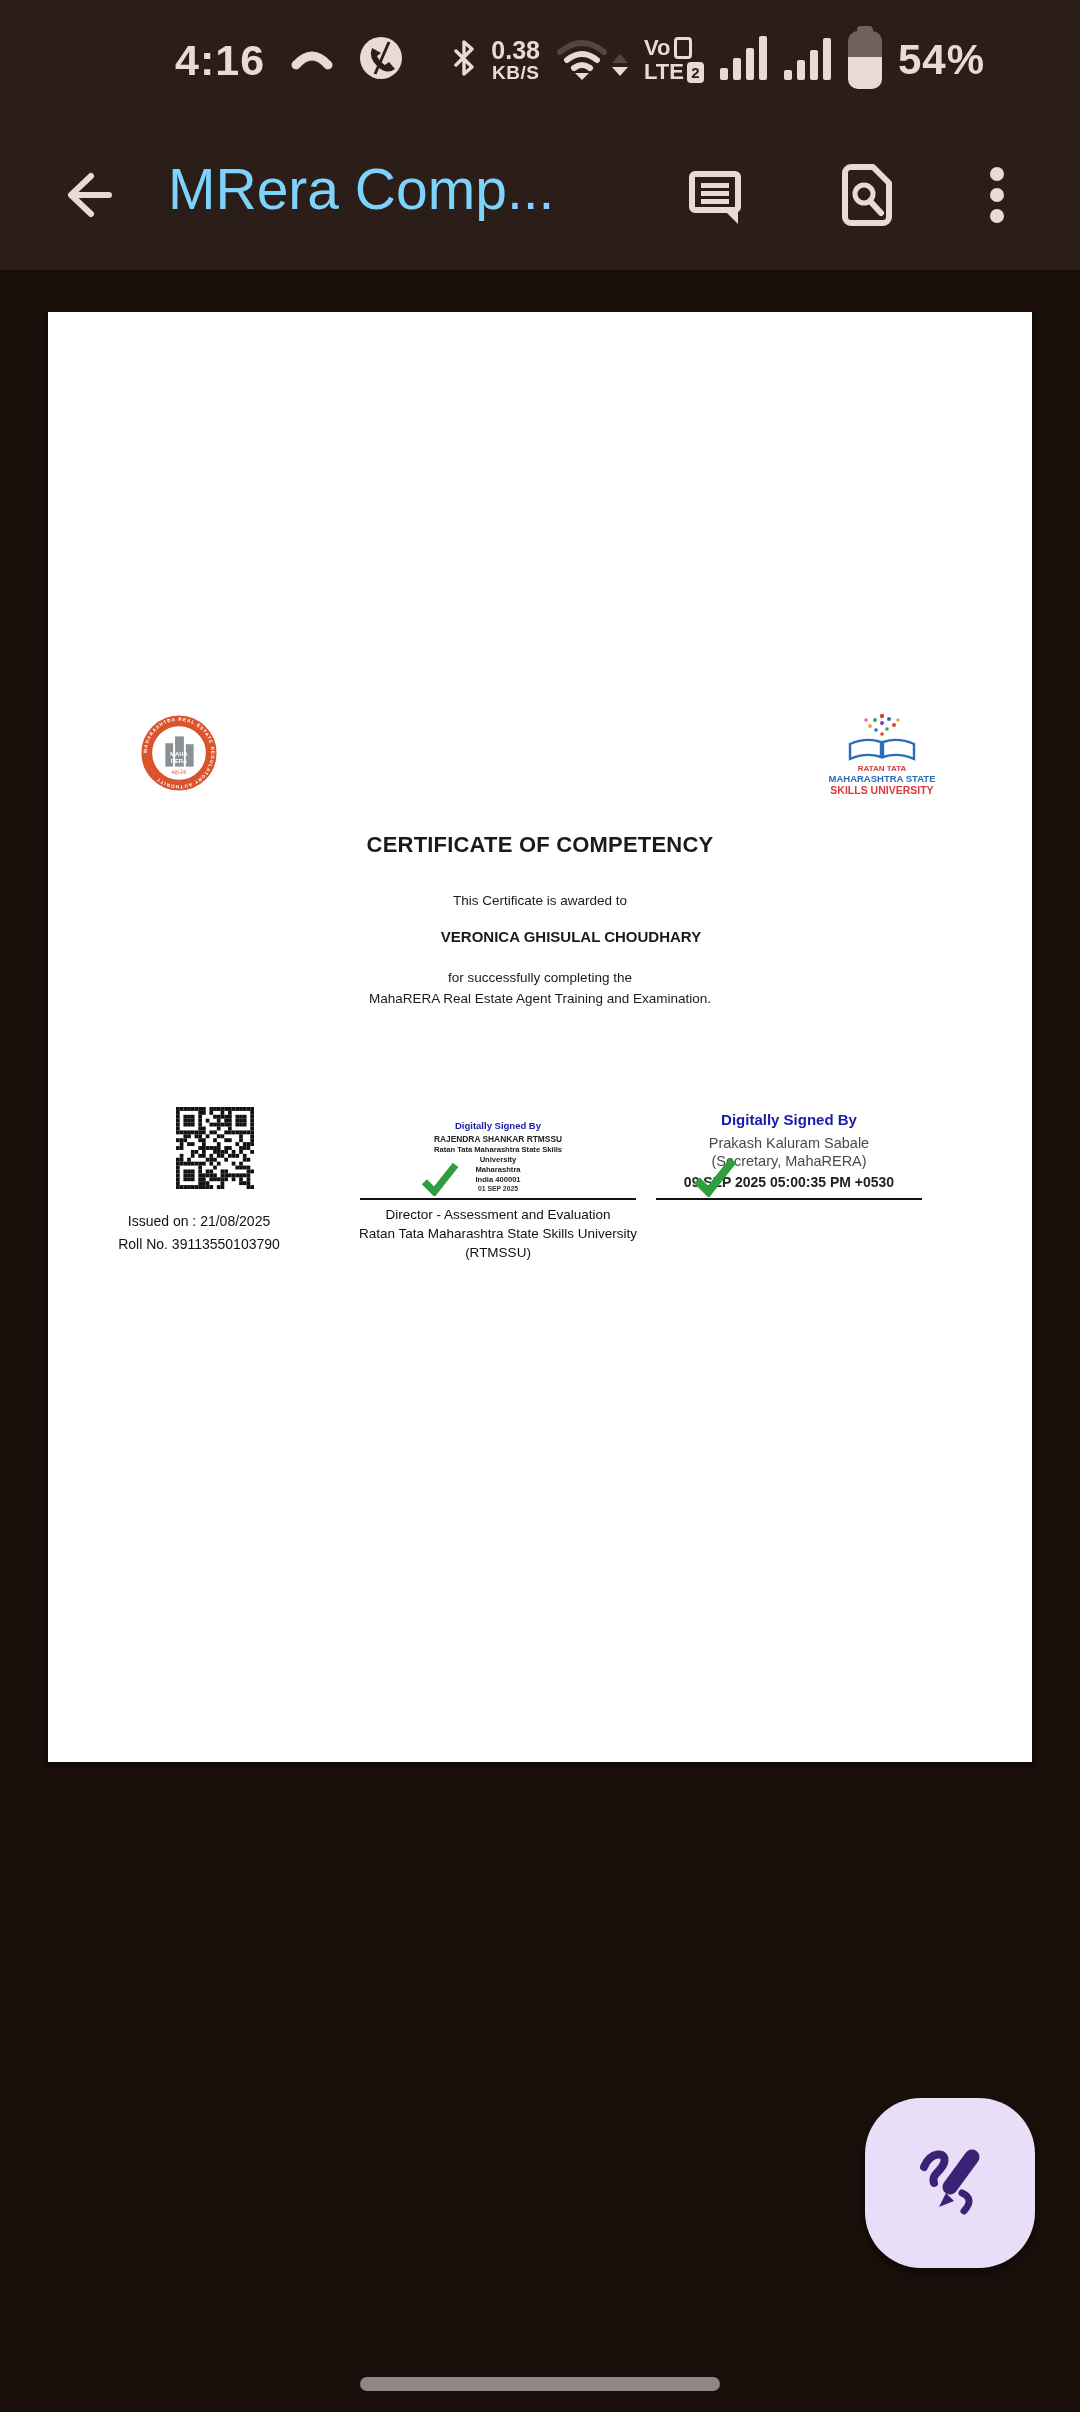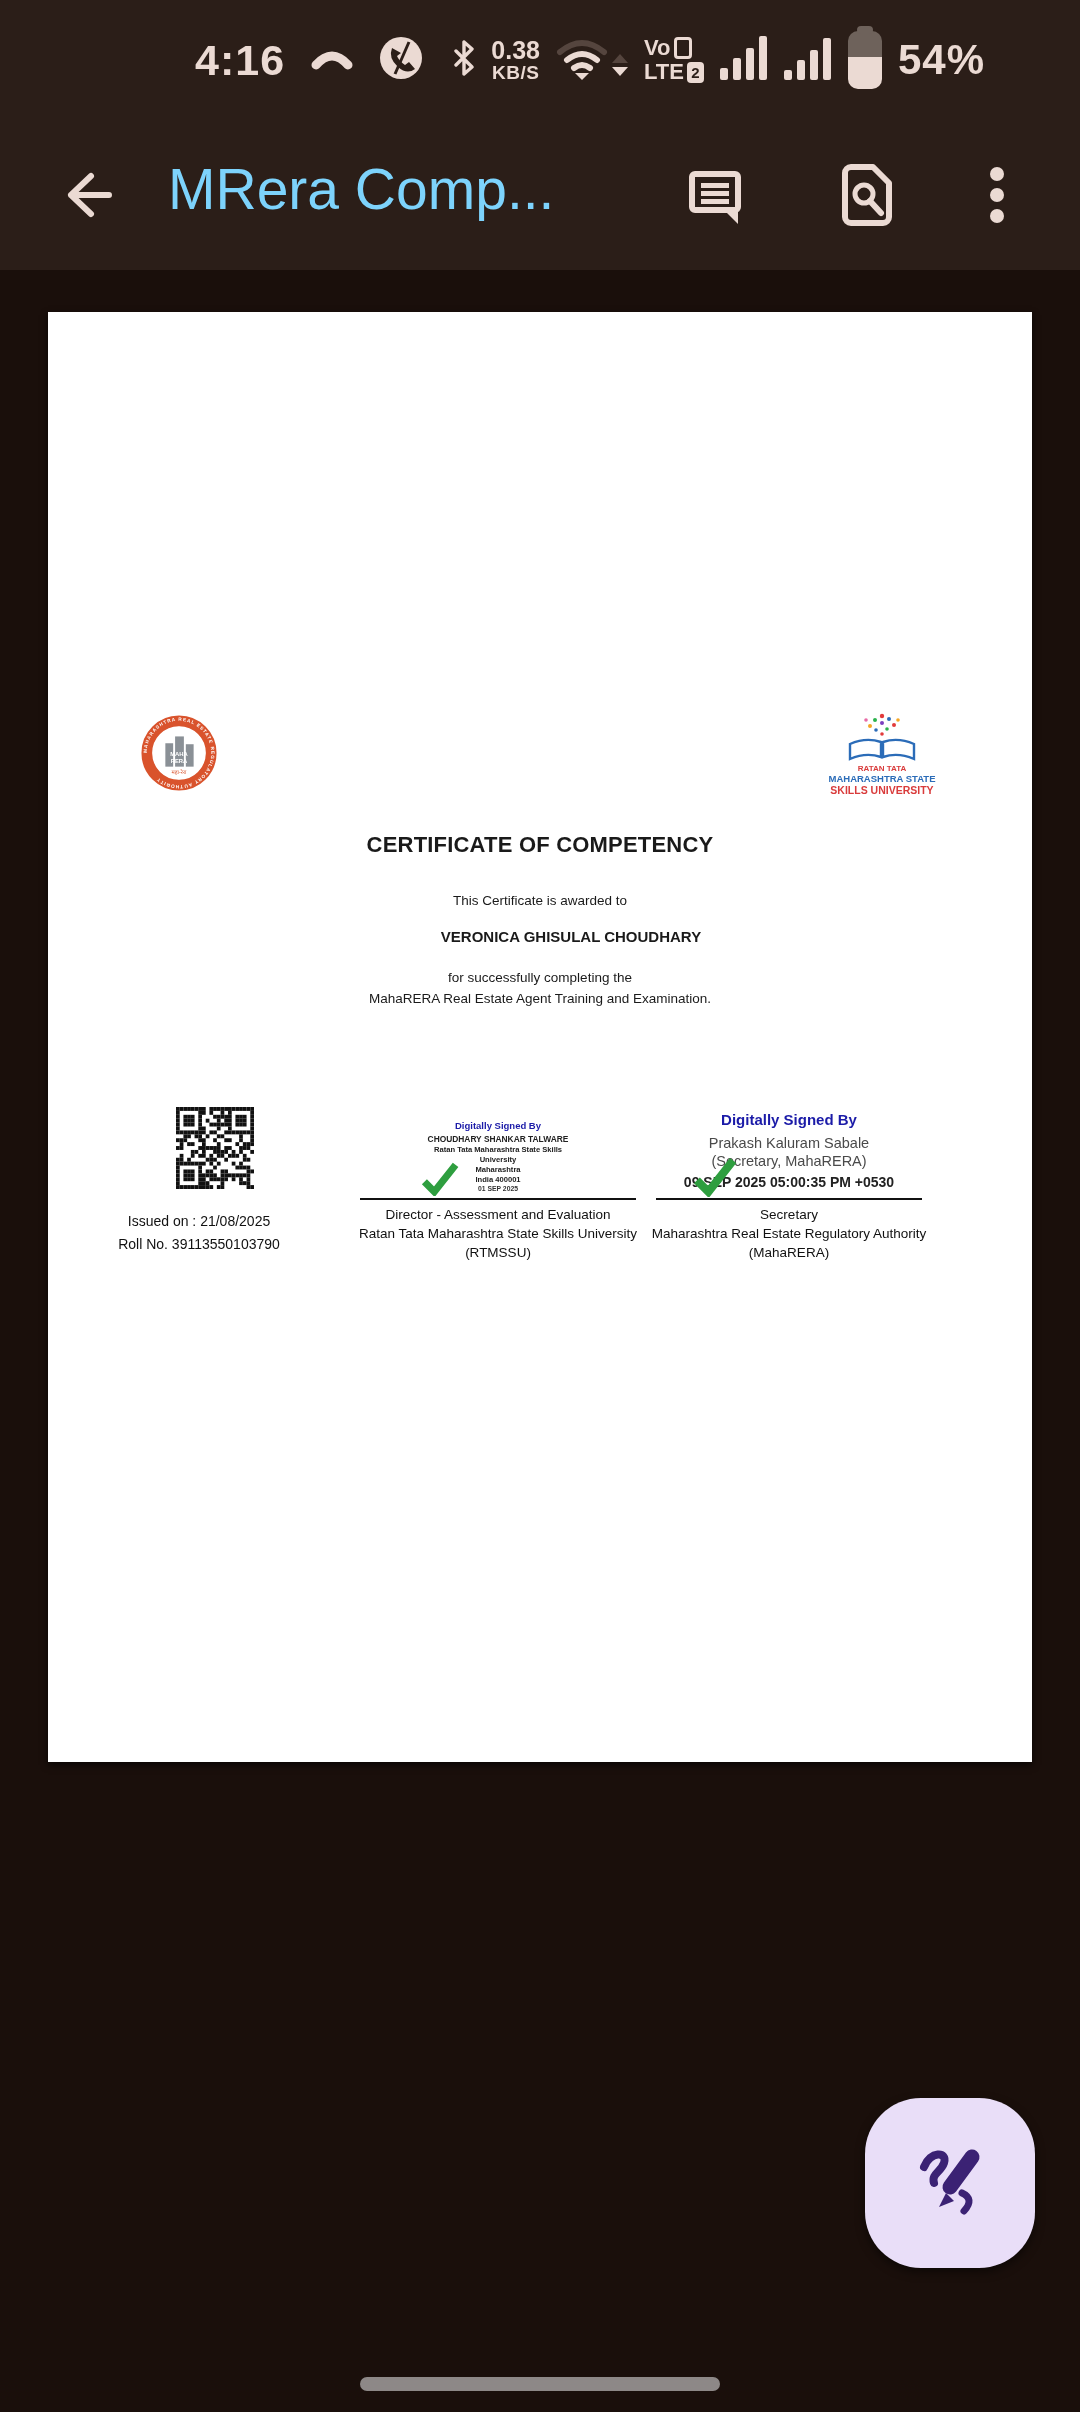--- a/index.html
+++ b/index.html
@@ -3,21 +3,21 @@
 <meta charset="utf-8">
 <style>
   html,body{margin:0;padding:0;background:#000;}
   body{font-family:"Liberation Sans","DejaVu Sans",sans-serif;}
   .screen{position:relative;width:1080px;height:2412px;background:#1A0F0B;overflow:hidden;}
 
   
   .status-bar{position:absolute;left:0;top:0;width:1080px;height:120px;background:#2B1E18;color:#EBDAD3;}
   .sb-left{position:absolute;left:175px;top:0;height:120px;display:flex;align-items:center;gap:24px;}
   .sb-right{position:absolute;right:95px;top:0;height:120px;display:flex;align-items:center;gap:16px;}
-  .sb-time{font-size:43px;font-weight:bold;letter-spacing:1px;margin-left:20px;}
+  .sb-time{font-size:43px;font-weight:bold;letter-spacing:1px;}
   .sb-stack{display:flex;flex-direction:column;align-items:center;line-height:1;}
   .sb-stack .v1{font-size:25px;font-weight:bold;}
   .sb-stack .v2{font-size:19px;font-weight:bold;letter-spacing:.5px;}
   .volte{display:flex;flex-direction:column;line-height:1;gap:2px;}
   .volte .row{display:flex;align-items:center;gap:3px;font-size:22px;font-weight:bold;}
   .sim-badge{display:inline-flex;align-items:center;justify-content:center;width:17px;height:21px;border-radius:4px;background:#EBDAD3;color:#2B1E18;font-size:15px;font-weight:bold;}
   .sim-badge.outline{background:transparent;border:3px solid #EBDAD3;color:#EBDAD3;width:12px;height:16px;}
   .battery{position:relative;width:34px;height:58px;border-radius:10px;background:linear-gradient(to top,#EBDAD3 0 55%,#6E625B 55% 100%);}
   .battery:before{content:"";position:absolute;left:9px;top:-5px;width:16px;height:8px;border-radius:4px;background:#6E625B;}
   .sb-batt-pct{font-size:42px;font-weight:bold;letter-spacing:1px;}
@@ -485,21 +485,21 @@
           </svg>
       </div>
 
       <div class="issued-block">
         <div>Issued on : 21/08/2025</div>
         <div>Roll No. 39113550103790</div>
       </div>
 
       <div class="stamp-mid">
         <div class="hdr">Digitally Signed By</div>
-        <div class="ln b">CHOUDHARY SHANKAR TALWARE</div>
+        <div class="ln b">RAJENDRA SHANKAR RTMSSU</div>
         <div class="ln">Ratan Tata Maharashtra State Skills</div>
         <div class="ln">University</div>
         <div class="ln">Maharashtra</div>
         <div class="ln">India 400001</div>
         <div class="ln d">01 SEP 2025</div>
         <span class="check-mid">
           <svg viewBox="0 0 28 24" width="40" height="34">
               <polyline points="3,14 10,21 25,2" stroke="#2E9E3F" stroke-width="5" fill="none"></polyline>
             </svg>
         </span>
@@ -518,25 +518,20 @@
       </div>
 
       <div class="divider divider-mid"></div>
       <div class="divider divider-right"></div>
 
       <div class="caption caption-mid">
         <div>Director - Assessment and Evaluation</div>
         <div>Ratan Tata Maharashtra State Skills University</div>
         <div>(RTMSSU)</div>
       </div>
-      <div class="caption caption-right">
-        <div>Secretary</div>
-        <div>Maharashtra Real Estate Regulatory Authority</div>
-        <div>(MahaRERA)</div>
-      </div>
 
     </div>
   </div>
 
   <div class="fab">
     <svg width="80" height="80" viewBox="0 0 80 80">
       <path d="M14 24 C20 8 38 8 34 20 C31 29 21 31 24 40" stroke="#3B2274" stroke-width="8" fill="none" stroke-linecap="round"></path>
       <path d="M62 14 L40 44" stroke="#3B2274" stroke-width="15" stroke-linecap="round"></path>
       <path d="M36 50 L29 64 L44 58 Z" fill="#3B2274"></path>
       <path d="M52 50 q13 6 2 18" stroke="#3B2274" stroke-width="7" fill="none" stroke-linecap="round"></path>

